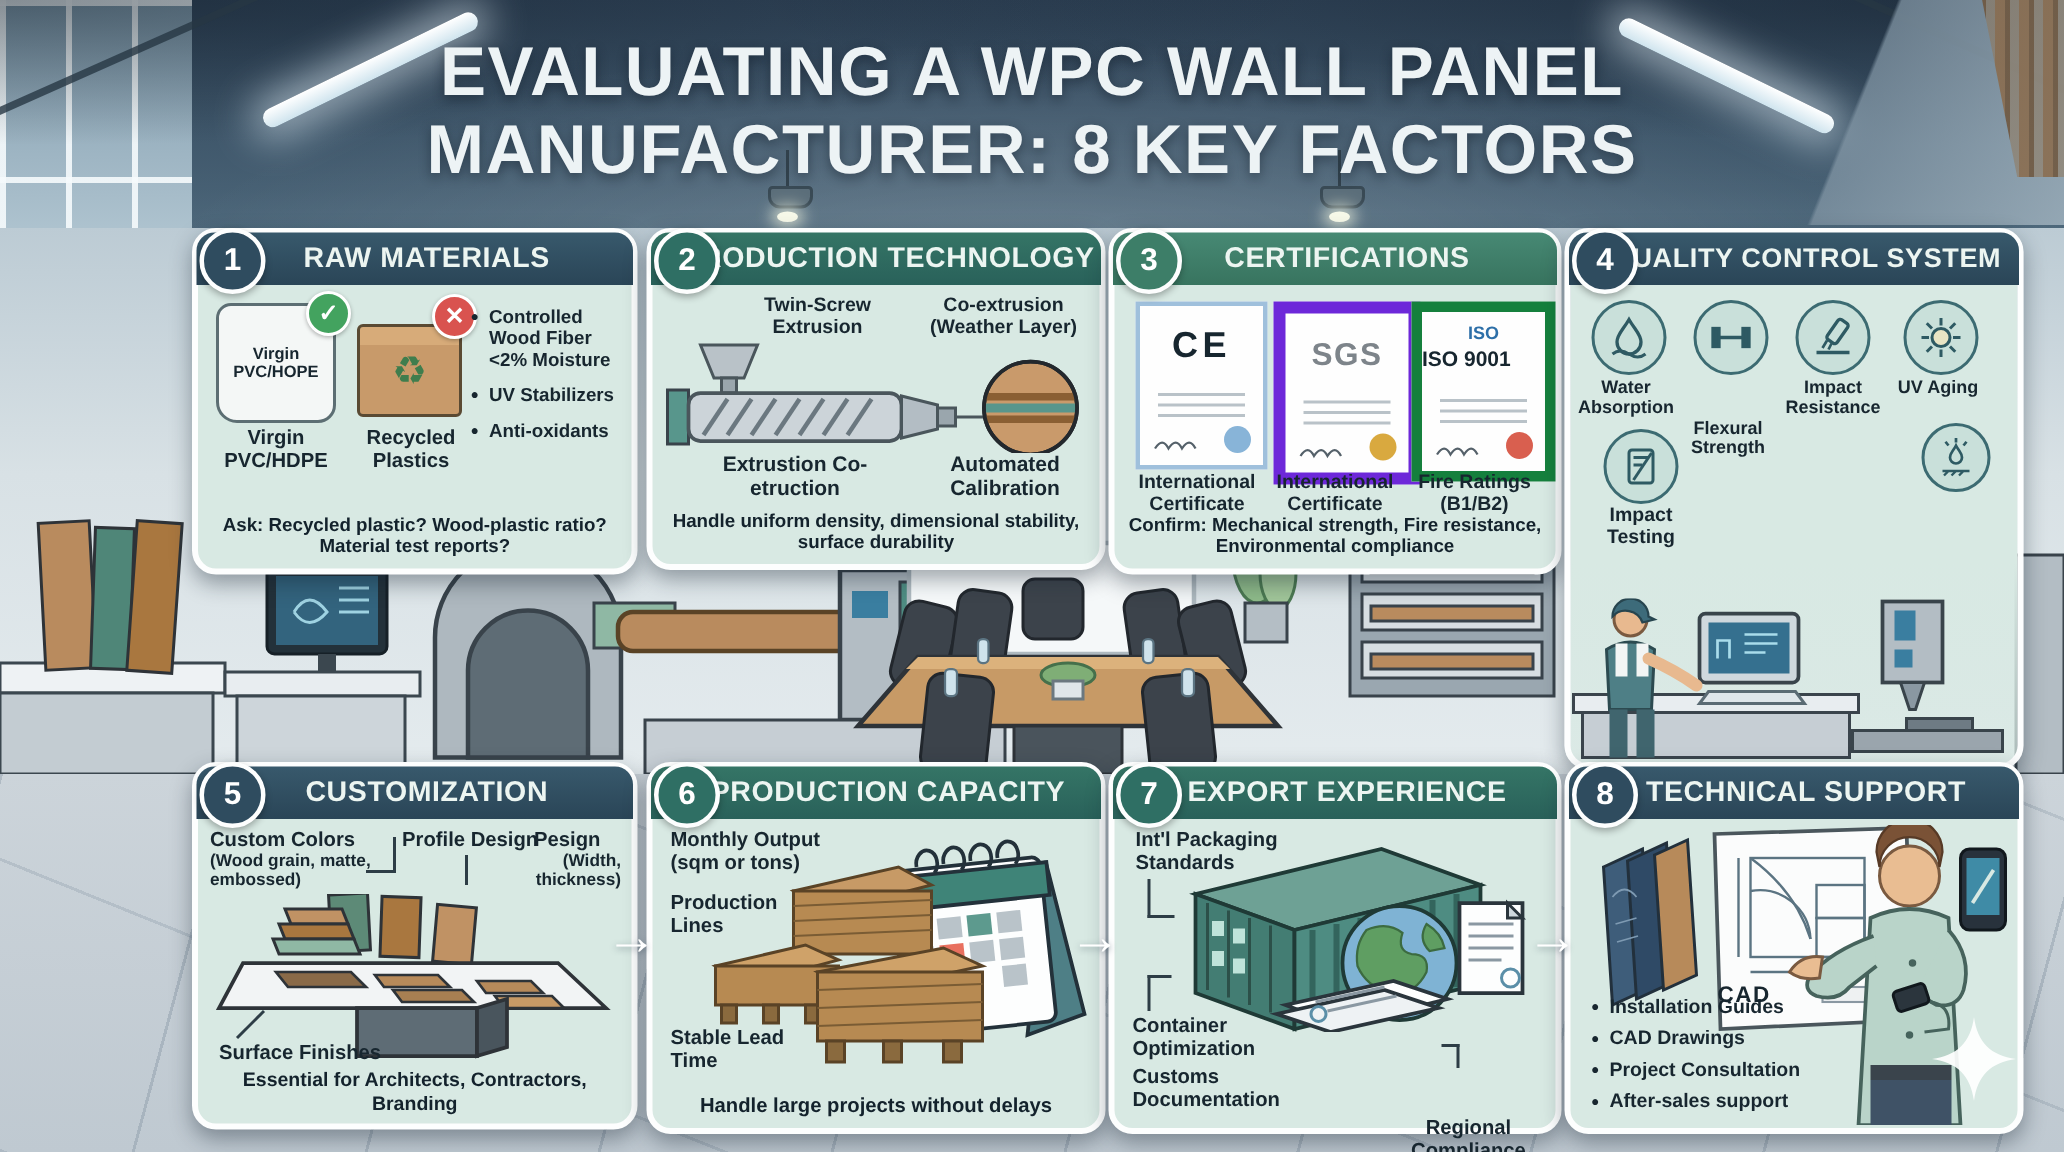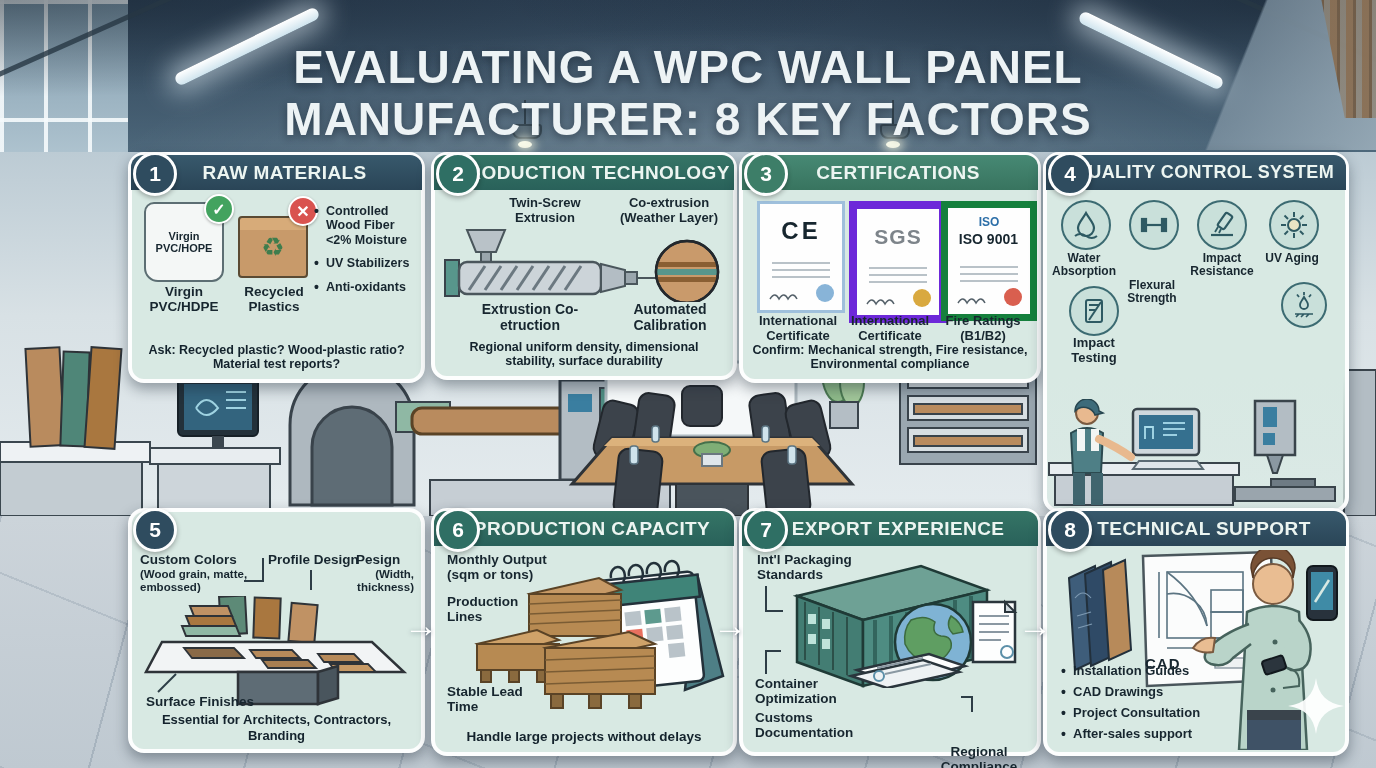--- a/index.html
+++ b/index.html
@@ -34,21 +34,21 @@
     background:
       repeating-linear-gradient(105deg,rgba(110,128,145,.30) 0 2px,rgba(0,0,0,0) 2px 150px),
       repeating-linear-gradient(22deg,rgba(110,128,145,.22) 0 2px,rgba(0,0,0,0) 2px 180px),
       linear-gradient(180deg,#ccd4da,#bfc9d1);}
   .lamp-stem{width:2px;height:24px;background:#32424d;}
   .lamp-shade{width:26px;height:11px;background:#53677261;border:2px solid #394a55;border-radius:3px 3px 8px 8px;background:#5b6e7a;}
   .lamp-glow{width:14px;height:7px;background:#f7f9e9;border-radius:50%;box-shadow:0 0 10px 4px rgba(250,252,230,.7);}
   
   .title{left:0;top:22px;width:1376px;text-align:center;color:#edf3f5;
     font-weight:bold;font-size:46px;line-height:1.13;letter-spacing:1px;
-    text-shadow:0 3px 8px rgba(10,20,30,.45);margin-top:20px;}
+    text-shadow:0 3px 8px rgba(10,20,30,.45);}
   
   .card{position:absolute;background:#d8e9e3;border:4px solid #fdfefe;border-radius:16px;
     box-shadow:0 6px 14px rgba(15,30,42,.38);z-index:10;}
   .card-hd{position:absolute;left:-1px;right:-1px;top:-1px;height:35px;border-radius:12px 12px 0 0;
     display:flex;align-items:center;justify-content:center;color:#ecf5f1;
     font-weight:bold;font-size:19px;letter-spacing:.4px;white-space:nowrap;padding-left:16px;}
   .hd-navy{background:linear-gradient(#38596c,#2a4557);}
   .hd-teal{background:linear-gradient(#357566,#29615a);}
   .hd-green{background:linear-gradient(#478974,#38745f);}
   .num{position:absolute;top:-4px;left:1px;width:38px;height:38px;border-radius:50%;
@@ -245,21 +245,21 @@
       <circle cx="248" cy="44" r="31" fill="#c99a6b" stroke="#23282d" stroke-width="2.5"></circle>
       <g>
         <rect x="218" y="34" width="60" height="5" fill="#8a5f33"></rect>
         <rect x="218" y="41" width="60" height="6" fill="#58968c"></rect>
         <rect x="218" y="49" width="60" height="5" fill="#8a5f33"></rect>
       </g>
       <circle cx="248" cy="44" r="31" fill="none" stroke="#23282d" stroke-width="2.5"></circle>
     </svg>
     <div class="lbl" style="position:absolute;left:35px;top:146px;width:120px;text-align:center;font-size:14px;">Extrustion Co-etruction</div>
     <div class="lbl" style="position:absolute;left:185px;top:146px;width:100px;text-align:center;font-size:14px;">Automated Calibration</div>
-    <div class="foot" style="bottom:7px;">Regional uniform density, dimensional stability, surface durability</div>
+    <div class="foot" style="bottom:7px;">Handle uniform density, dimensional stability, surface durability</div>
   </div>
 
   <div class="card" style="left:739px;top:152px;width:294px;height:223px;">
     <div class="num n-green">3</div>
     <div class="card-hd hd-green">CERTIFICATIONS</div>
 
     <div class="cert" style="left:14px;border:3px solid #9fc0dc;">
       <div class="lbl" style="position:absolute;left:0;right:0;top:14px;text-align:center;font-size:24px;letter-spacing:3px;">CE</div>
       <div class="lines">
           <div></div>
@@ -282,21 +282,21 @@
         </div>
       <svg width="34" height="12" style="position:absolute;left:8px;bottom:8px;">
           <path d="M2 9 q5 -8 9 0 q5 -8 9 0 q5 -8 9 0" stroke="#55616a" fill="none" stroke-width="1.5"></path>
         </svg>
       <div class="seal" style="background:#d9a93f;"></div>
     </div>
     <div class="lbl" style="position:absolute;left:98px;top:158px;width:98px;text-align:center;font-size:13px;">International Certificate</div>
 
     <div class="cert" style="left:198px;border:7px solid #15803d;">
       <div class="lbl" style="position:absolute;left:0;right:0;top:8px;text-align:center;font-size:12px;color:#2d6fa8;">ISO</div>
-      <div class="lbl" style="position:absolute;left:0;right:12px;top:24px;text-align:right;font-size:14px;">ISO 9001</div>
+      <div class="lbl" style="position:absolute;left:0;right:1px;top:24px;text-align:left;font-size:14px;">ISO 9001</div>
       <div class="lines">
           <div></div>
           <div></div>
           <div></div>
         </div>
       <svg width="34" height="12" style="position:absolute;left:8px;bottom:8px;">
           <path d="M2 9 q5 -8 9 0 q5 -8 9 0 q5 -8 9 0" stroke="#55616a" fill="none" stroke-width="1.5"></path>
         </svg>
       <div class="seal" style="background:#d95f4f;"></div>
     </div>
@@ -404,20 +404,21 @@
       <rect x="216" y="8" width="14" height="20" fill="#3a7ea0"></rect>
         <rect x="216" y="34" width="12" height="12" fill="#3a7ea0"></rect>
       <polygon points="220,56 236,56 230,74 226,74" fill="#8a98a2" stroke="#39444b" stroke-width="2"></polygon>
       <rect x="188" y="88" width="100" height="14" fill="#9aa5ad" stroke="#39444b" stroke-width="2"></rect>
       <rect x="224" y="80" width="44" height="8" fill="#6e7b84" stroke="#39444b" stroke-width="2"></rect>
     </svg>
   </div>
 
   <div class="card" style="left:128px;top:508px;width:289px;height:237px;">
     <div class="num n-navy">5</div>
+    <div class="card-hd hd-navy">CUSTOMIZATION</div>
     <div class="lbl" style="position:absolute;left:8px;top:40px;font-size:13.5px;">Custom Colors</div>
     <div class="lbl" style="position:absolute;left:8px;top:56px;width:110px;font-size:11.5px;">(Wood grain, matte, embossed)</div>
     <div class="lbl" style="position:absolute;left:136px;top:40px;font-size:13.5px;">Profile Design</div>
     <div class="lbl" style="position:absolute;left:224px;top:40px;font-size:13.5px;">Pesign</div>
     <div class="lbl" style="position:absolute;left:196px;top:56px;width:86px;text-align:right;font-size:11.5px;">(Width, thickness)</div>
     <div class="elbow" style="left:112px;top:46px;width:18px;border-bottom:2px solid #2d3d46;border-right:2px solid #2d3d46;height:22px;"></div>
     <div class="elbow" style="left:178px;top:58px;border-left:2px solid #2d3d46;height:20px;"></div>
     <svg class="abs" style="left:0;top:84px;" width="289" height="110" viewBox="0 0 289 110">
       <g stroke="#2e3338" stroke-width="2">
         <rect x="88" y="0" width="26" height="38" fill="#5d8a77" transform="rotate(-3 101 19)"></rect>

